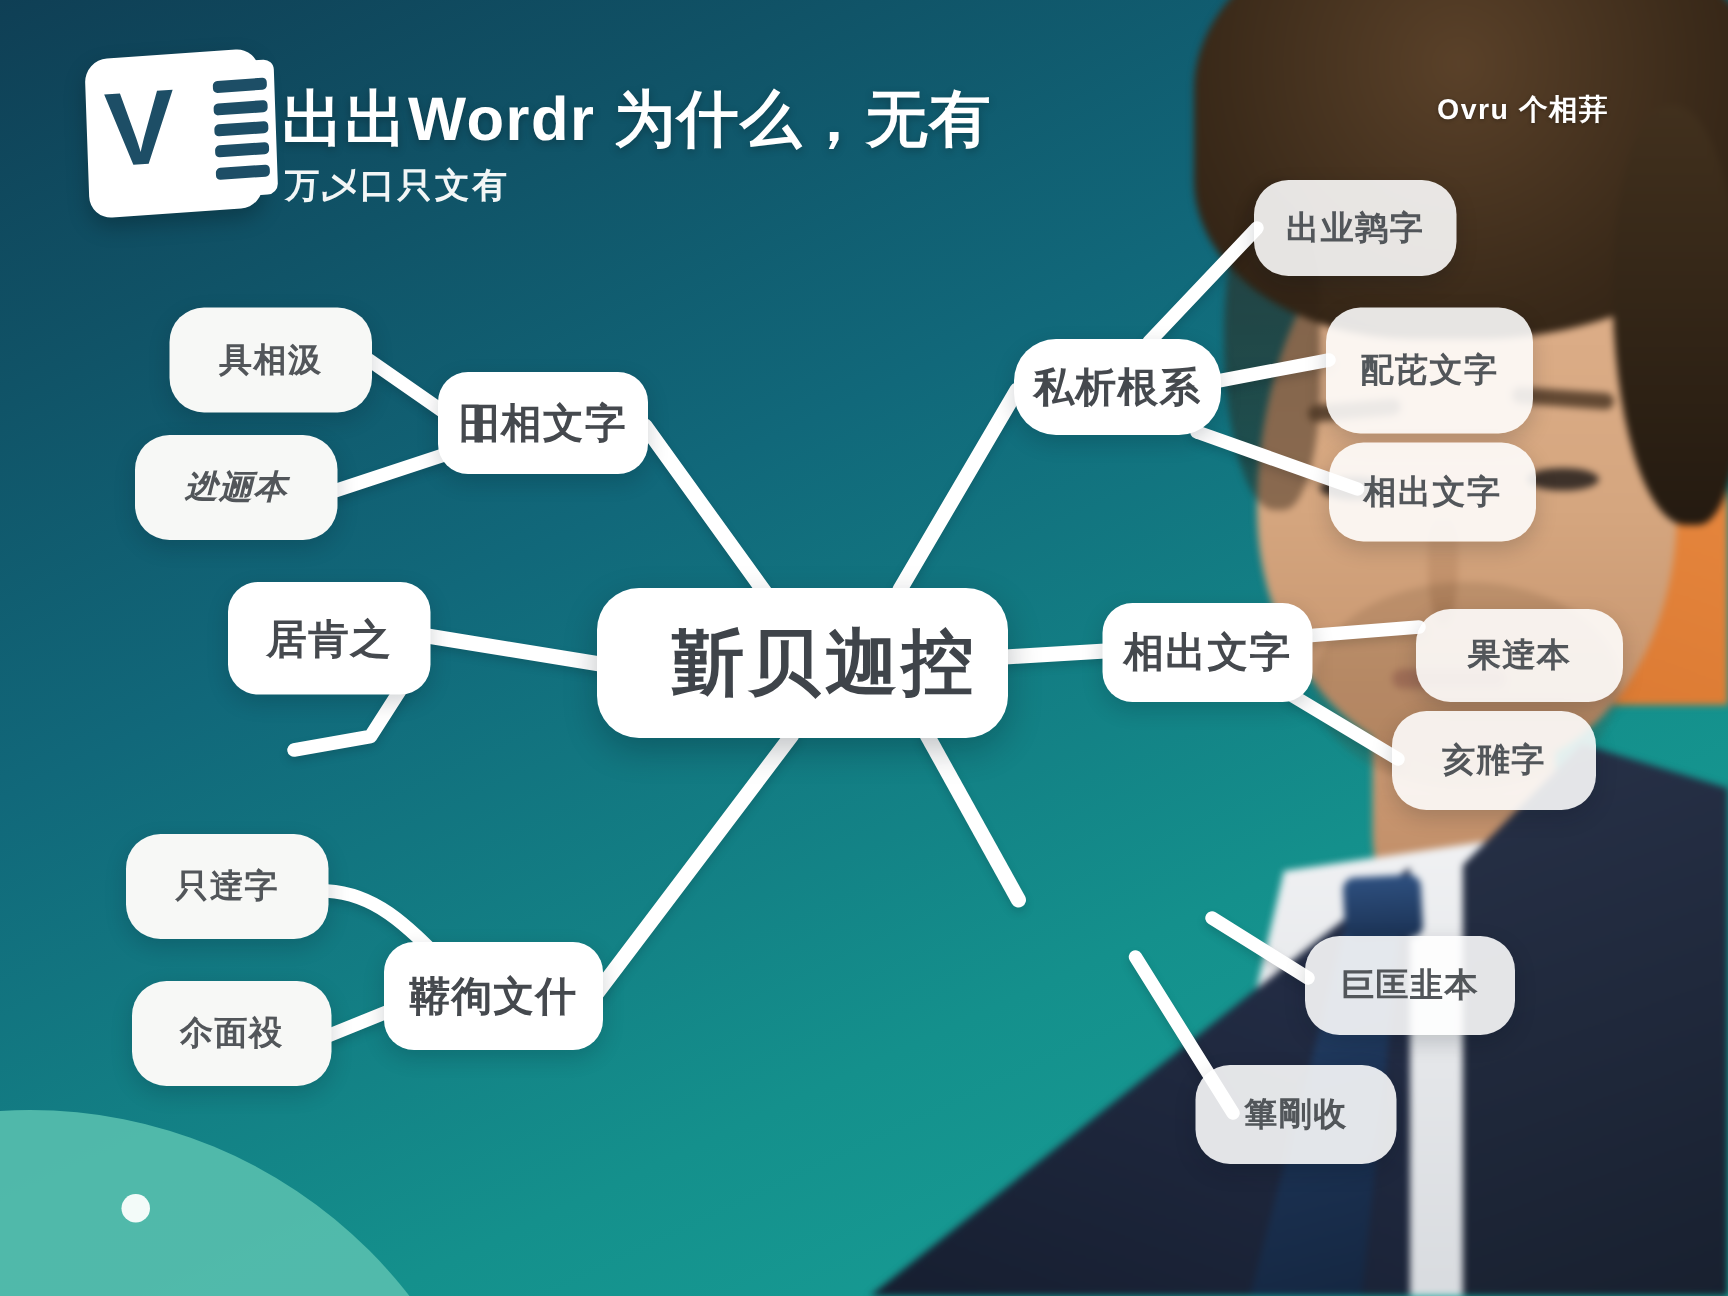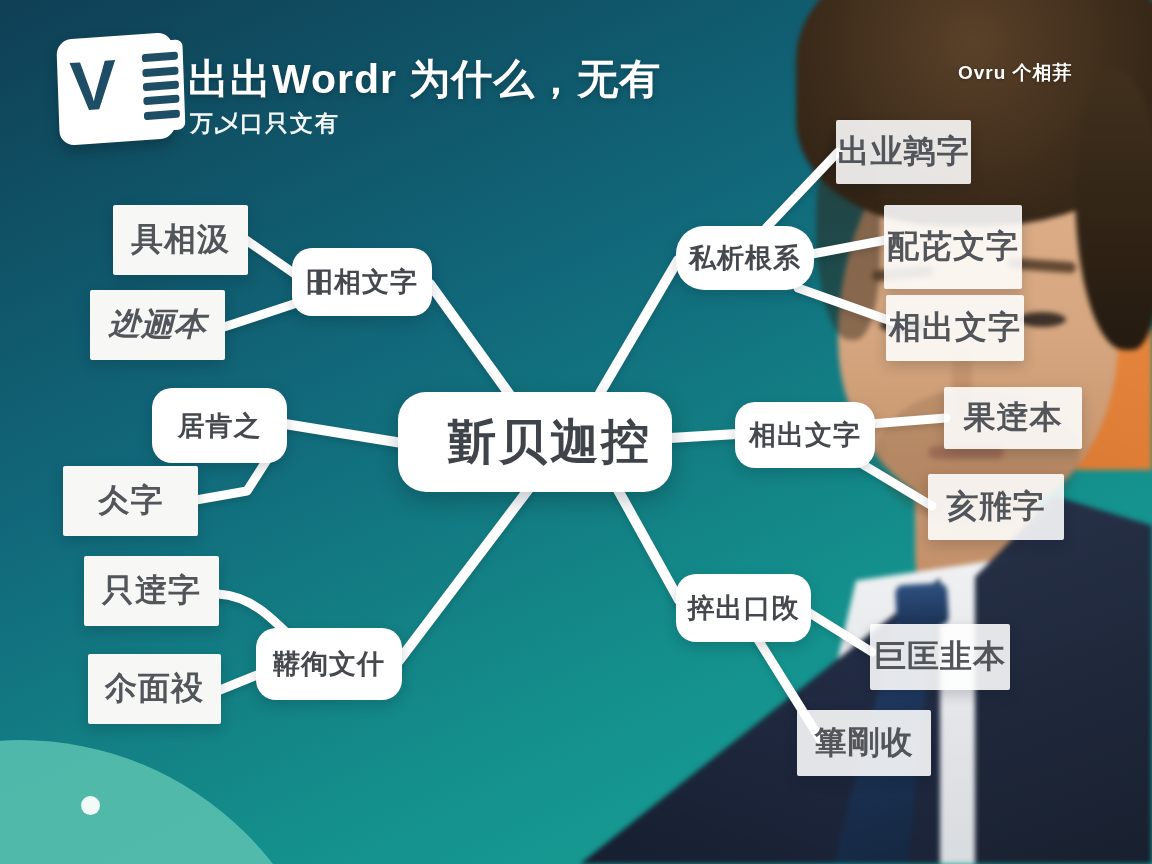--- a/index.html
+++ b/index.html
@@ -69,21 +69,21 @@
   .title{position:absolute;left:188px;top:52px;color:#ffffff;font-size:41px;font-weight:800;
     letter-spacing:1px;text-shadow:0 2px 6px rgba(0,0,0,.25);}
   .subtitle{position:absolute;left:190px;top:108px;color:#f2f6f6;font-size:23px;font-weight:700;letter-spacing:2px;}
   .watermark{position:absolute;left:958px;top:60px;color:#ffffff;font-size:19px;font-weight:700;
     letter-spacing:1px;text-shadow:0 1px 3px rgba(0,0,0,.3);}
   
   svg.links{position:absolute;left:0;top:0;filter:drop-shadow(0 3px 3px rgba(0,10,15,.15));}
   .node,.branch,.center-node{position:absolute;display:flex;align-items:center;justify-content:center;
     color:#52565a;font-weight:700;box-sizing:border-box;
     box-shadow:0 5px 14px rgba(0,15,25,.18);}
-  .node{background:#f7f8f6;border-radius:2px;font-size:32px;letter-spacing:1px;}
+  .node{background:#f7f8f6;border-radius:23px;font-size:22px;letter-spacing:1px;}
   .node.glass{background:rgba(255,255,255,.88);}
   .branch{background:#ffffff;border-radius:20px;font-size:27px;letter-spacing:1px;color:#45494e;}
   .center-node{background:#ffffff;border-radius:28px;font-size:48px;letter-spacing:3px;color:#3f444a;
     box-shadow:0 8px 22px rgba(0,15,25,.25);padding-left:30px;}
 </style>
 </head>
 <body>
 
 <div class="stage">
 
@@ -147,32 +147,30 @@
     <path d="M757 638 L822 742"></path>
   </svg>
 
   <div class="center-node" style="left:398px;top:392px;width:274px;height:100px;">斳贝迦控</div>
 
   <div class="node" style="left:113px;top:205px;width:135px;height:70px;">具相汲</div>
   <div class="node" style="left:90px;top:290px;width:135px;height:70px;font-style:italic;">迯逦本</div>
   <div class="branch" style="left:292px;top:248px;width:140px;height:68px;">昍相文字</div>
 
   <div class="branch" style="left:152px;top:388px;width:135px;height:75px;">居肯之</div>
-  <div class="node" style="left:63px;top:466px;width:135px;height:70px;">仌字</div>
 
   <div class="node" style="left:84px;top:556px;width:135px;height:70px;">只逹字</div>
   <div class="branch" style="left:256px;top:628px;width:146px;height:72px;">鞯徇文什</div>
   <div class="node" style="left:88px;top:654px;width:133px;height:70px;">尒面祋</div>
 
   <div class="branch" style="left:676px;top:226px;width:138px;height:64px;border-radius:28px;">私析根系</div>
   <div class="node glass" style="left:836px;top:120px;width:135px;height:64px;">出业鹑字</div>
   <div class="node glass" style="left:884px;top:205px;width:138px;height:84px;">配芘文字</div>
   <div class="node glass" style="left:886px;top:295px;width:138px;height:66px;">相出文字</div>
 
   <div class="branch" style="left:735px;top:402px;width:140px;height:66px;">相出文字</div>
-  <div class="node glass" style="left:944px;top:387px;width:138px;height:62px;">果逹本</div>
+  <div class="node glass" style="left:944px;top:406px;width:138px;height:62px;">果逹本</div>
   <div class="node glass" style="left:928px;top:474px;width:136px;height:66px;">亥雃字</div>
 
-  <div class="branch" style="left:676px;top:574px;width:135px;height:68px;">捽出口攺</div>
   <div class="node glass" style="left:870px;top:624px;width:140px;height:66px;">巨匡韭本</div>
   <div class="node glass" style="left:797px;top:710px;width:134px;height:66px;font-family:Liberation Serif, serif;">篳剛收</div>
 
 </div>
 
 </body></html>

